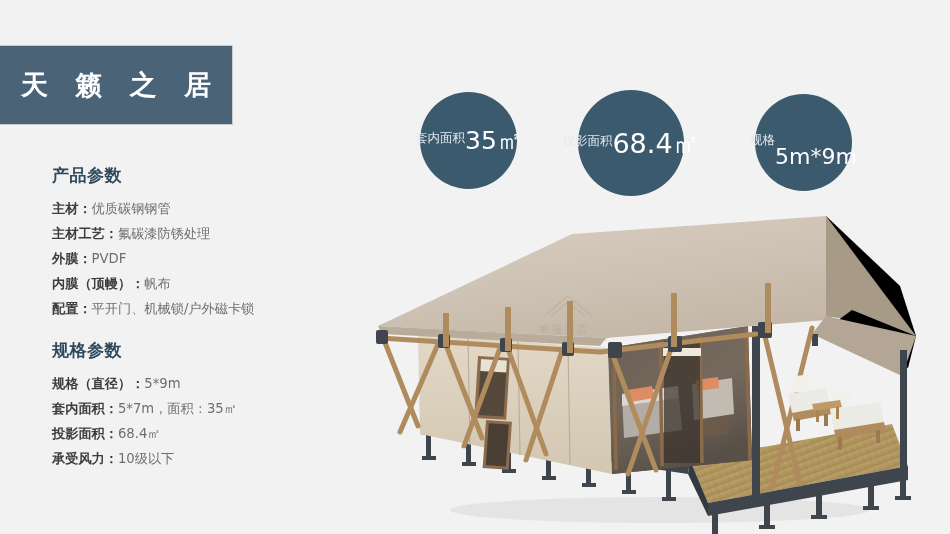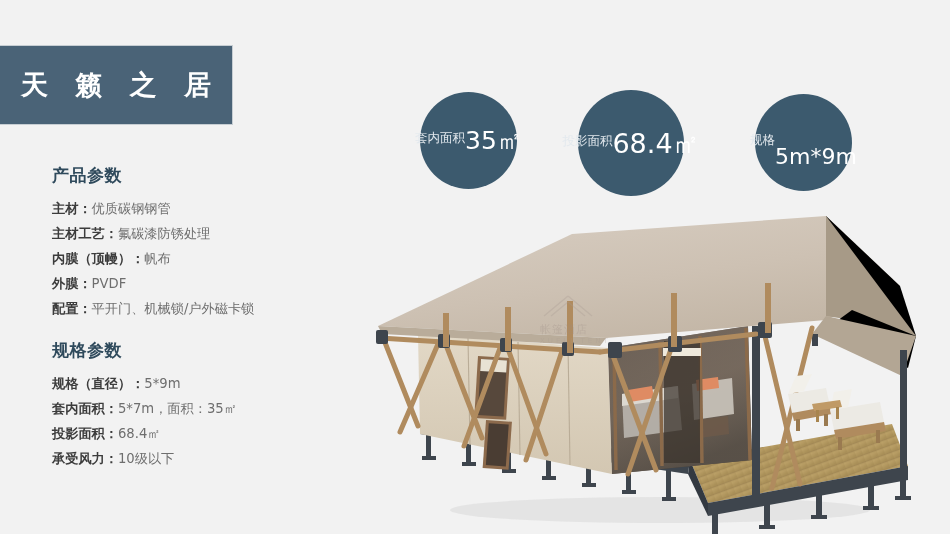--- a/index.html
+++ b/index.html
@@ -154,24 +154,24 @@
 
     <h2 class="section-heading">产品参数</h2>
     <ul class="spec-list">
       <li>
         <span class="spec-label">主材：</span><span class="spec-value">优质碳钢钢管</span>
       </li>
       <li>
         <span class="spec-label">主材工艺：</span><span class="spec-value">氟碳漆防锈处理</span>
       </li>
       <li>
+        <span class="spec-label">外膜：</span><span class="spec-value">PVDF</span>
+      </li>
+      <li>
         <span class="spec-label">内膜（顶幔）：</span><span class="spec-value">帆布</span>
-      </li>
-      <li>
-        <span class="spec-label">外膜：</span><span class="spec-value">PVDF</span>
       </li>
       <li>
         <span class="spec-label">配置：</span><span class="spec-value">平开门、机械锁/户外磁卡锁</span>
       </li>
     </ul>
 
     <h2 class="section-heading">规格参数</h2>
     <ul class="spec-list">
       <li>
         <span class="spec-label">规格（直径）：</span><span class="spec-value">5*9m</span>

